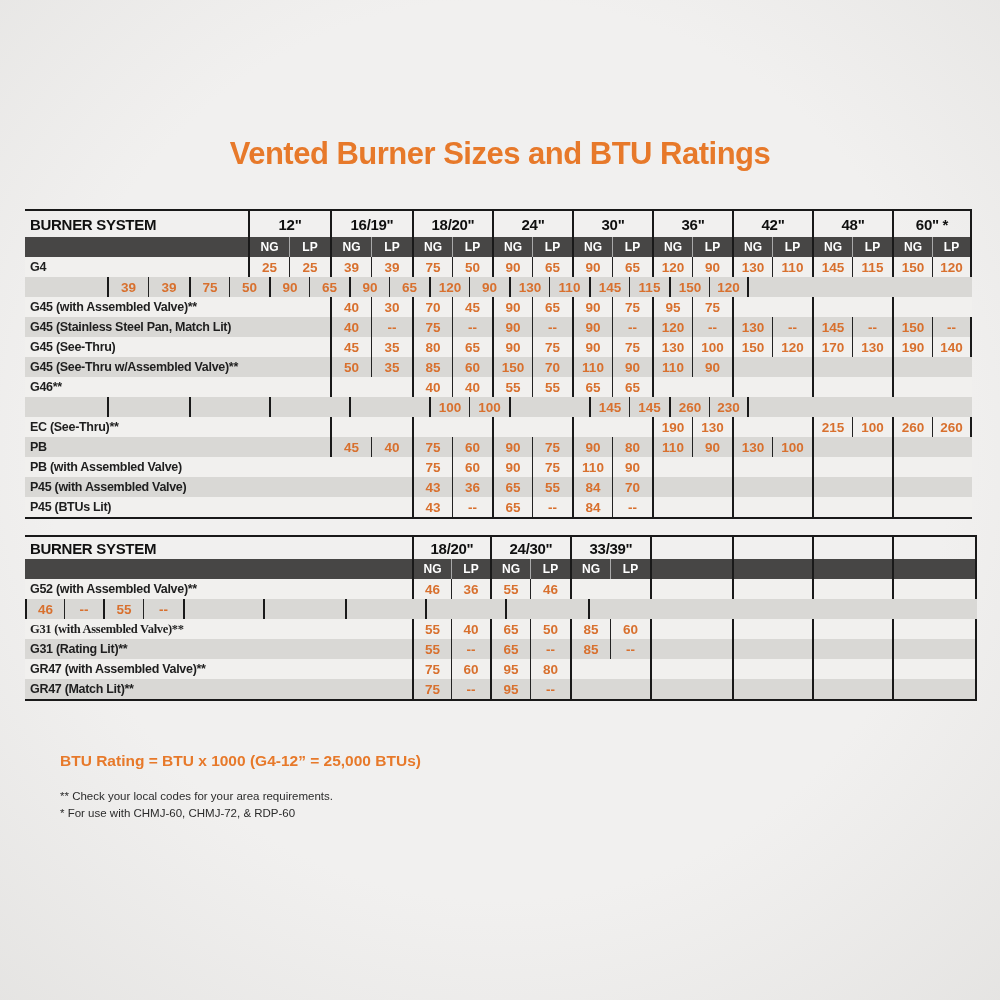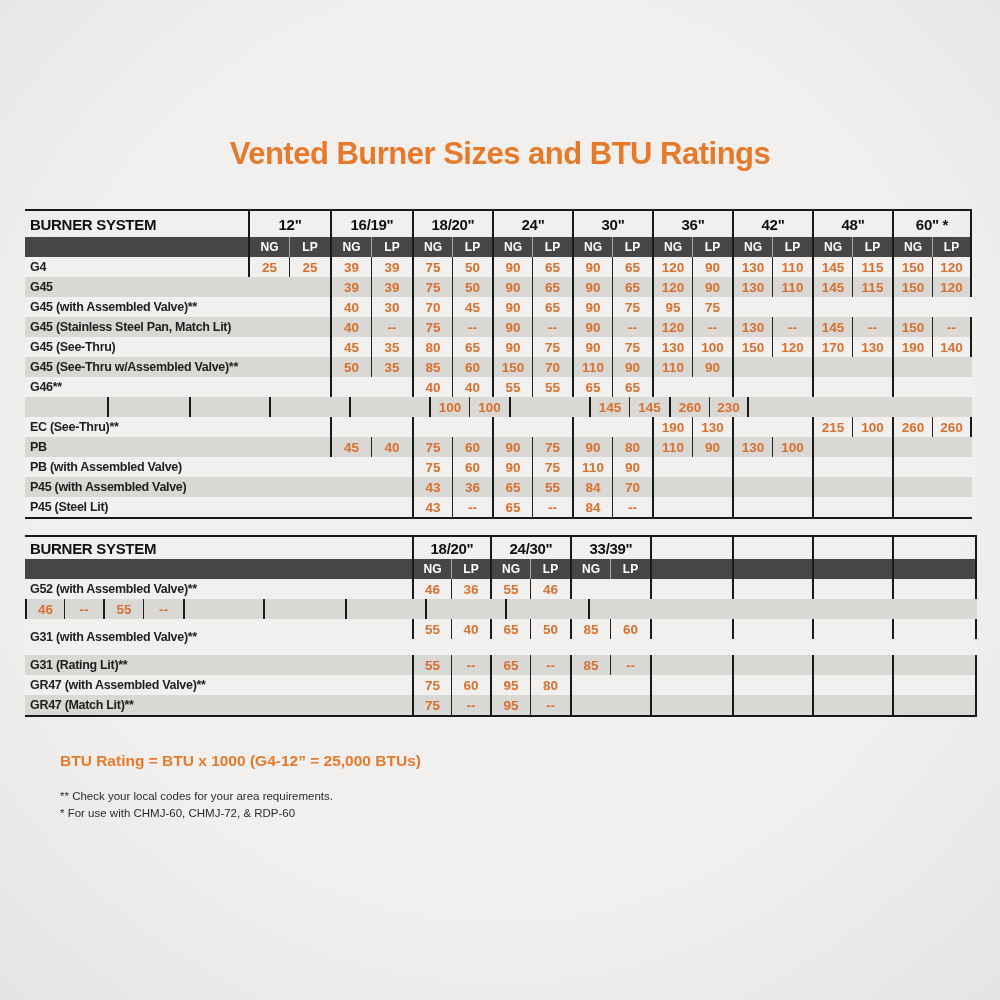--- a/index.html
+++ b/index.html
@@ -85,21 +85,20 @@
         <div class="cell val gline" style="width: 40px; height: 20px;">120</div>
         <div class="cell val iline" style="width: 40px; height: 20px;">90</div>
         <div class="cell val gline" style="width: 40px; height: 20px;">130</div>
         <div class="cell val iline" style="width: 40px; height: 20px;">110</div>
         <div class="cell val gline" style="width: 40px; height: 20px;">145</div>
         <div class="cell val iline" style="width: 40px; height: 20px;">115</div>
         <div class="cell val gline" style="width: 40px; height: 20px;">150</div>
         <div class="cell val iline redge" style="width: 40px; height: 20px;">120</div>
       </div>
       <div class="row r1">
-        <div class="cell name" style="width: 223px; height: 20px;">G45</div>
         <div class="cell val" style="width: 41px; height: 20px;"></div>
         <div class="cell val" style="width: 41px; height: 20px;"></div>
         <div class="cell val gline" style="width: 41px; height: 20px;">39</div>
         <div class="cell val iline" style="width: 41px; height: 20px;">39</div>
         <div class="cell val gline" style="width: 40px; height: 20px;">75</div>
         <div class="cell val iline" style="width: 40px; height: 20px;">50</div>
         <div class="cell val gline" style="width: 40px; height: 20px;">90</div>
         <div class="cell val iline" style="width: 40px; height: 20px;">65</div>
         <div class="cell val gline" style="width: 40px; height: 20px;">90</div>
         <div class="cell val iline" style="width: 40px; height: 20px;">65</div>
@@ -315,21 +314,21 @@
         <div class="cell val gline" style="width: 40px; height: 20px;"></div>
         <div class="cell val" style="width: 40px; height: 20px;"></div>
         <div class="cell val gline" style="width: 40px; height: 20px;"></div>
         <div class="cell val" style="width: 40px; height: 20px;"></div>
         <div class="cell val gline" style="width: 40px; height: 20px;"></div>
         <div class="cell val" style="width: 40px; height: 20px;"></div>
         <div class="cell val gline" style="width: 40px; height: 20px;"></div>
         <div class="cell val" style="width: 40px; height: 20px;"></div>
       </div>
       <div class="row r0">
-        <div class="cell name" style="width: 223px; height: 20px;">P45 (Steel Lit)</div>
+        <div class="cell name" style="width: 223px; height: 20px;">P45 (BTUs Lit)</div>
         <div class="cell val" style="width: 41px; height: 20px;"></div>
         <div class="cell val" style="width: 41px; height: 20px;"></div>
         <div class="cell val" style="width: 41px; height: 20px;"></div>
         <div class="cell val" style="width: 41px; height: 20px;"></div>
         <div class="cell val gline" style="width: 40px; height: 20px;">43</div>
         <div class="cell val iline" style="width: 40px; height: 20px;">--</div>
         <div class="cell val gline" style="width: 40px; height: 20px;">65</div>
         <div class="cell val iline" style="width: 40px; height: 20px;">--</div>
         <div class="cell val gline" style="width: 40px; height: 20px;">84</div>
         <div class="cell val iline" style="width: 40px; height: 20px;">--</div>
@@ -398,21 +397,21 @@
         <div class="cell val gline" style="width: 41px; height: 20px;"></div>
         <div class="cell val" style="width: 41px; height: 20px;"></div>
         <div class="cell val gline" style="width: 40px; height: 20px;"></div>
         <div class="cell val" style="width: 40px; height: 20px;"></div>
         <div class="cell val gline" style="width: 40px; height: 20px;"></div>
         <div class="cell val" style="width: 40px; height: 20px;"></div>
         <div class="cell val gline" style="width: 43px; height: 20px;"></div>
         <div class="cell val redge" style="width: 42px; height: 20px;"></div>
       </div>
       <div class="row r0">
-        <div class="cell name" style="width: 387px; height: 36px;">G31 (with Assembled Valve)**</div>
+        <div class="cell name" style="width: 387px; height: 20px; font-family: Liberation Serif, serif;">G31 (with Assembled Valve)**</div>
         <div class="cell val gline" style="width: 39px; height: 20px;">55</div>
         <div class="cell val iline" style="width: 39px; height: 20px;">40</div>
         <div class="cell val gline" style="width: 40px; height: 20px;">65</div>
         <div class="cell val iline" style="width: 40px; height: 20px;">50</div>
         <div class="cell val gline" style="width: 40px; height: 20px;">85</div>
         <div class="cell val iline" style="width: 40px; height: 20px;">60</div>
         <div class="cell val gline" style="width: 41px; height: 20px;"></div>
         <div class="cell val" style="width: 41px; height: 20px;"></div>
         <div class="cell val gline" style="width: 40px; height: 20px;"></div>
         <div class="cell val" style="width: 40px; height: 20px;"></div>

